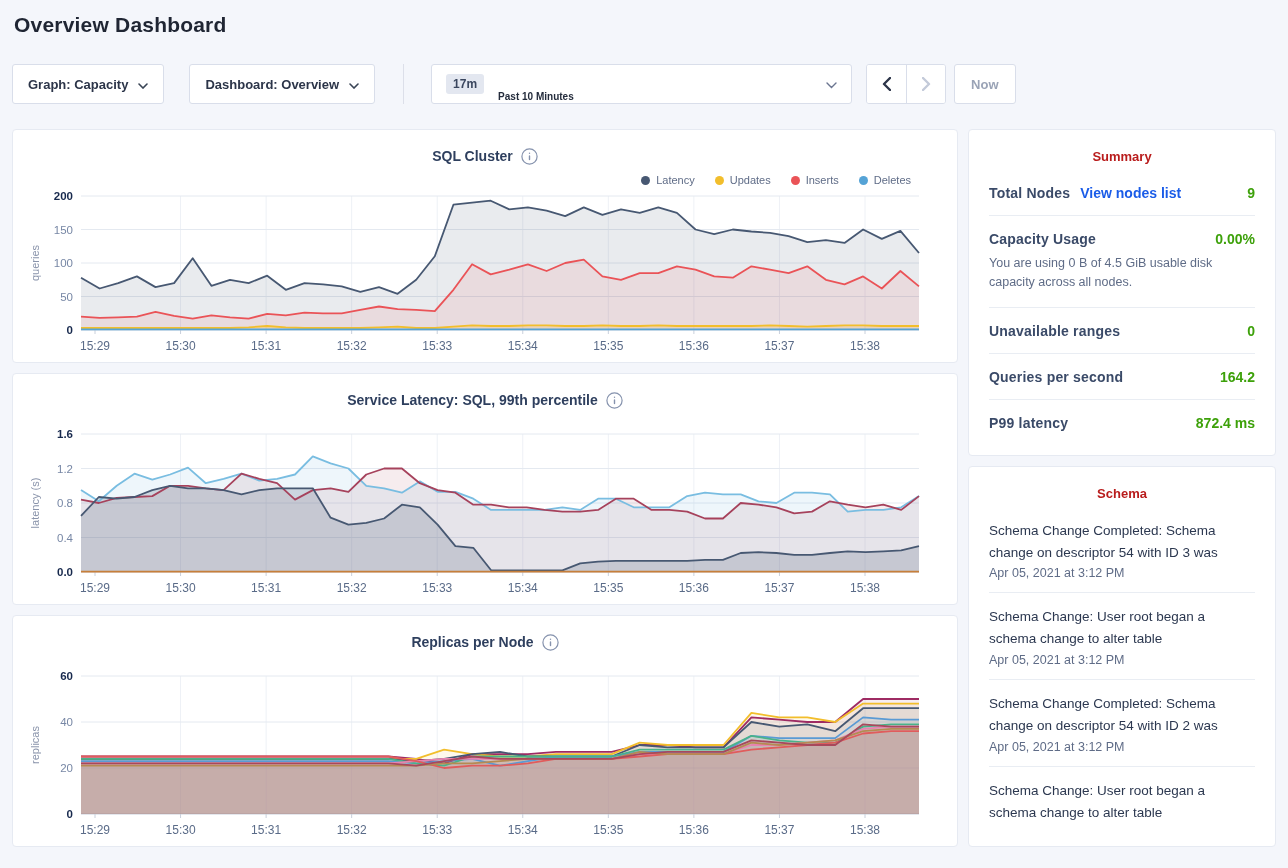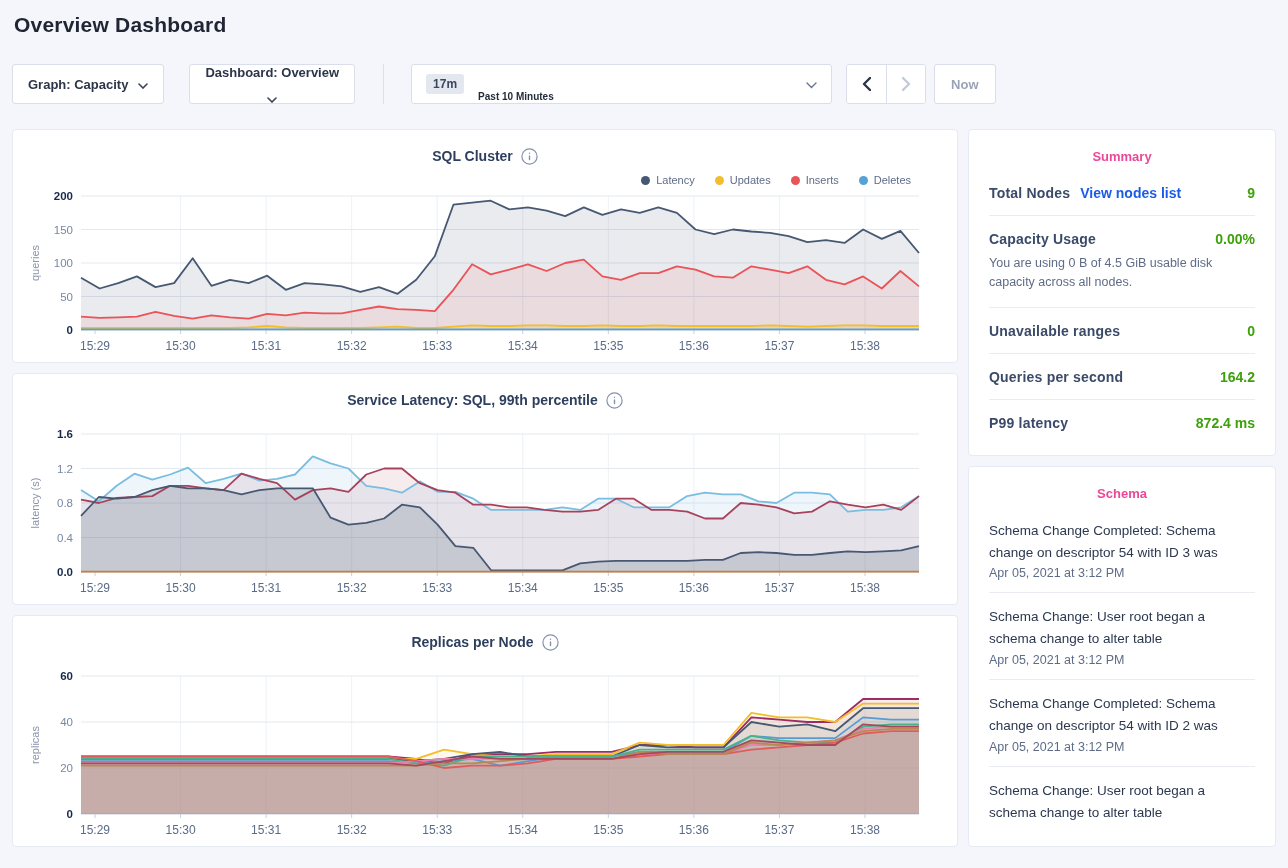--- a/index.html
+++ b/index.html
@@ -16,21 +16,21 @@
   }
   
   .controls { display:flex; align-items:center; margin:27px 0 25px 0; }
   .dd, .nowbtn {
     background:#fff; border:1px solid #d9deea; border-radius:3px;
     height:40px; display:flex; align-items:center; gap:10px;
     padding:0 15px; font-size:13px; font-weight:bold; color:#2c3549;
     cursor:pointer; font-family:inherit;
   }
   .dd .chev { margin-top:1px; }
-  .dd + .dd { margin-left:25px;flex-direction:column; }
+  .dd + .dd { margin-left:25px; }
   .vdiv { width:1px; height:40px; background:#dcdfe9; margin:0 27px 0 28px; }
   .timebox {
     background:#fff; border:1px solid #d9deea; border-radius:3px;
     height:40px; width:421px; display:flex; align-items:center;
     padding:0 14px; cursor:pointer;
   }
   .trbadge {
     background:#e3e7f0; color:#3a465e; font-size:12px; font-weight:bold;
     border-radius:3px; padding:4px 7px; line-height:1;
   }
@@ -57,21 +57,21 @@
   .chart-title { font-size:14px; font-weight:bold; color:#2e3f5e; }
   .info-icon { display:inline-flex; cursor:pointer; }
   .legend { display:flex; justify-content:flex-end; gap:20px; padding:8px 34px 2px 0; height:22px; }
   .legend-item { display:flex; align-items:center; gap:6px; font-size:11px; color:#5f6c87; }
   .legend-dot { width:9px; height:9px; border-radius:50%; display:inline-block; }
   .chart-mount { line-height:0; }
   .chart-mount.pad-top { padding-top:16px; }
   svg text { font-family:"Liberation Sans", sans-serif; }
   
   .side-card { padding:15px 20px 10px 20px; }
-  .side-title { text-align:center; font-size:13px; font-weight:bold; color:#ec4899; padding:4px 0 6px 0; }
+  .side-title { text-align:center; font-size:13px; font-weight:bold; color:#b91c1c; padding:4px 0 6px 0; }
   .srow { padding:15px 0 14px 0; border-bottom:1px solid #e9edf3; }
   .srow:last-child { border-bottom:none; }
   .srow-top { display:flex; align-items:baseline; }
   .slabel { font-size:14px; font-weight:bold; color:#3a4a68; letter-spacing:.2px; }
   .slink { font-size:14px; font-weight:bold; margin-left:10px; text-decoration:none; cursor:pointer; }
   .sval { margin-left:auto; font-size:14px; font-weight:bold; text-align:right; }
   .sdesc { font-size:12.5px; color:#5f6c87; line-height:1.55; margin-top:7px; }
   .event { padding:13px 0 12px 0; border-bottom:1px solid #e9edf3; }
   .event:last-child { border-bottom:none; }
   .event-text { font-size:13.5px; color:#2c3850; line-height:1.62; }

